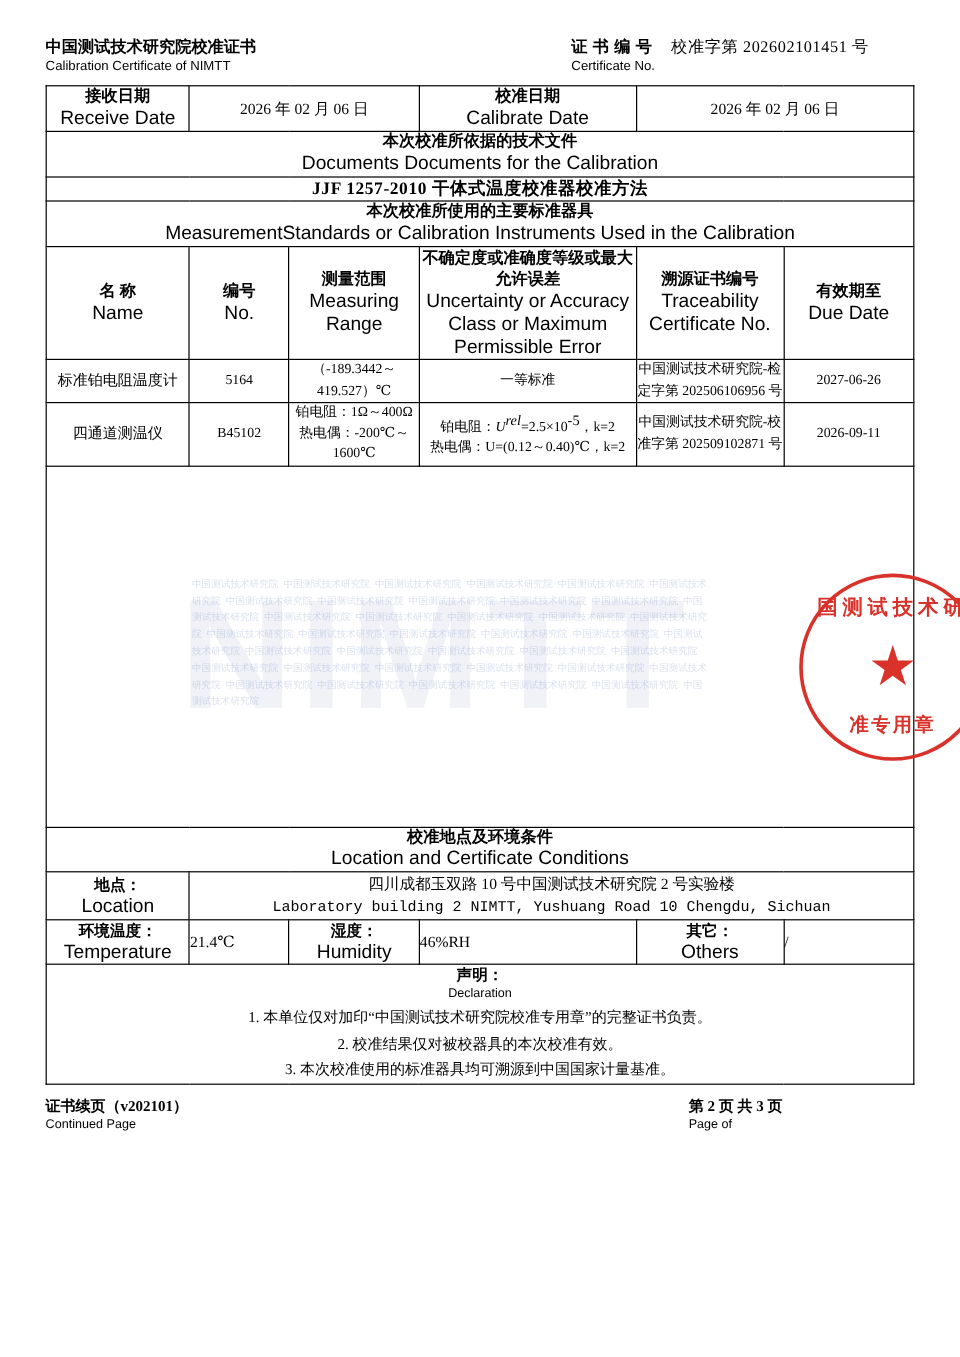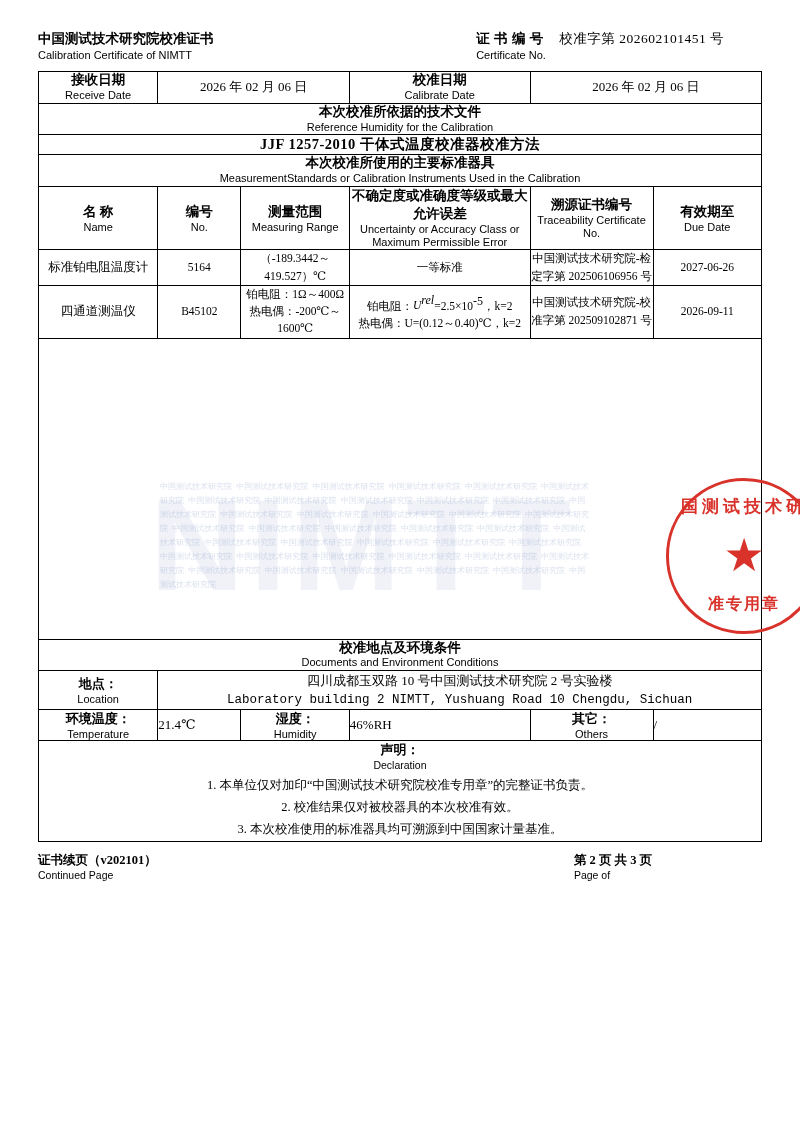--- a/index.html
+++ b/index.html
@@ -56,21 +56,21 @@
   table.main td, table.main th {
     border: 1px solid #000;
     padding: 0;
     vertical-align: middle;
     text-align: center;
     margin-top: 11px;
   }
   .cell-pad { padding: 6px 6px; }
   .cn { font-size: 13.5px; font-weight: bold; }
   .en {
-    font-size: 11px;
+    font-size: 16px;
     font-family: "Liberation Sans", sans-serif;
     font-weight: normal;
   }
   .two-line .cn { display: block; line-height: 1.25; }
   .two-line .en { display: block; line-height: 1.25; }
 
   .date-val {
     font-size: 13px;
     text-align: left;
     padding-left: 12px;
@@ -251,21 +251,21 @@
       <td colspan="1" class="cell-pad two-line">
         <span class="cn">校准日期</span>
         <span class="en">Calibrate Date</span>
       </td>
       <td colspan="2" class="date-val">2026 年 02 月 06 日</td>
     </tr>
 
     <tr>
       <td colspan="6" class="cell-pad two-line">
         <span class="cn">本次校准所依据的技术文件</span>
-        <span class="en">Reference Humidity for the Calibration</span>
+        <span class="en">Documents Documents for the Calibration</span>
       </td>
     </tr>
 
     <tr>
       <td colspan="6" class="big-center">JJF 1257-2010 干体式温度校准器校准方法</td>
     </tr>
 
     <tr>
       <td colspan="6" class="cell-pad two-line">
         <span class="cn">本次校准所使用的主要标准器具</span>
@@ -326,21 +326,21 @@
       <td>2026-09-11</td>
     </tr>
 
     <tr class="blank-row">
       <td colspan="6">&nbsp;</td>
     </tr>
 
     <tr>
       <td colspan="6" class="cell-pad two-line">
         <span class="cn">校准地点及环境条件</span>
-        <span class="en">Documents and Environment Conditions</span>
+        <span class="en">Location and Certificate Conditions</span>
       </td>
     </tr>
 
     <tr>
       <td class="loc-label">
         <span class="cn">地点：</span>
         <span class="en">Location</span>
       </td>
       <td colspan="5" class="loc-val">
         <div>四川成都玉双路 10 号中国测试技术研究院 2 号实验楼</div>

